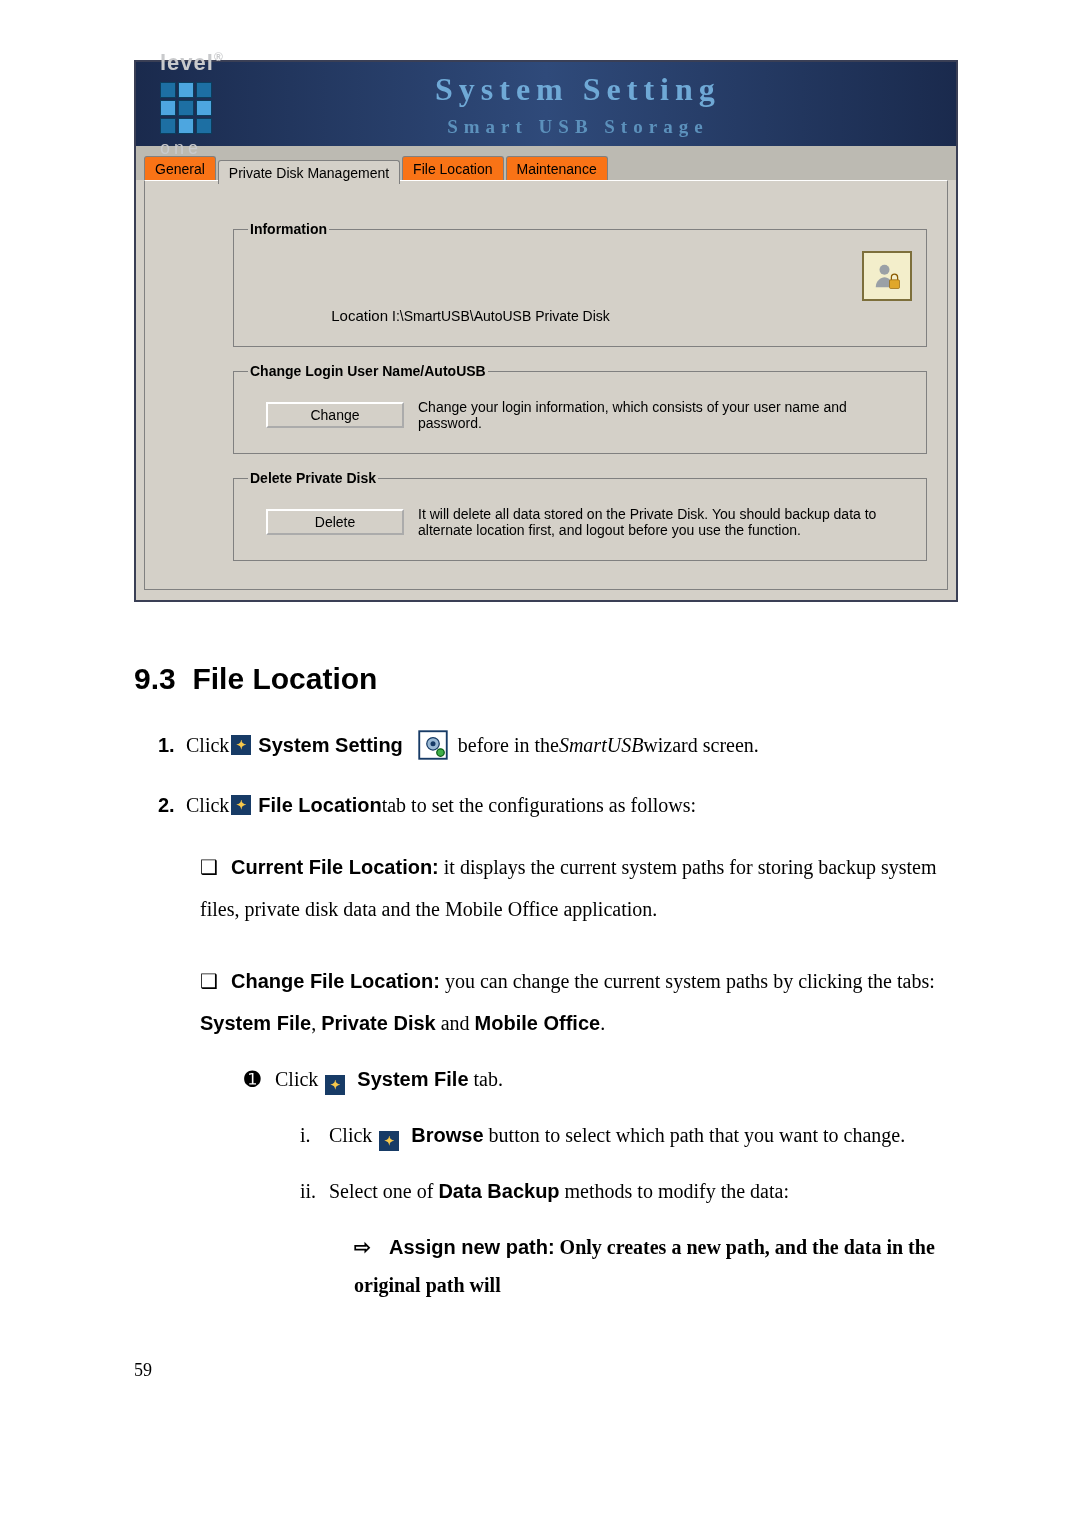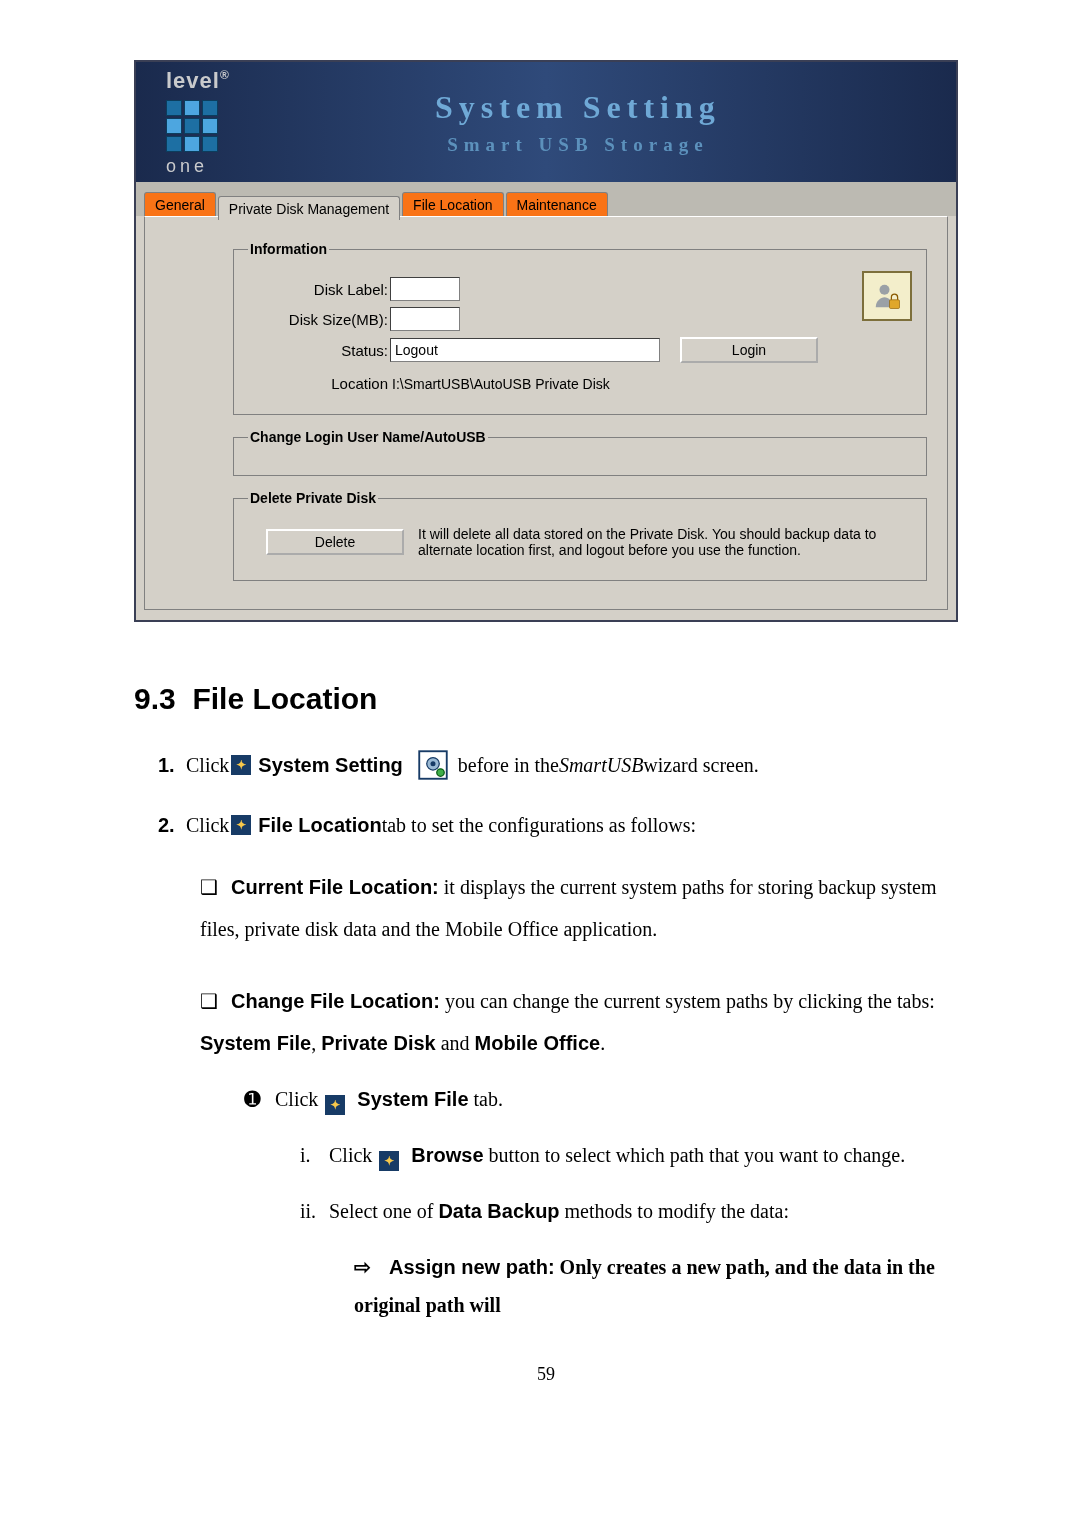--- a/index.html
+++ b/index.html
@@ -18,25 +18,25 @@
 }
 
 .app{
   border:2px solid #3a3f55;
   background:#d4d0c8;
   font-family:"Tahoma","Geneva",sans-serif;
   font-size:15px;
   color:#000;
 }
 .app-header{
-  height:120px;
+  height:84px;
   background:linear-gradient(90deg,#1a2a4d 0%,#2f4a7a 50%,#1a2a4d 100%);
   display:flex;
   align-items:center;
-  padding:0 30px;
+  padding:0 24px;
   box-sizing:border-box;
 }
 .logo-box{
   display:flex;
   flex-direction:column;
   align-items:flex-start;
   gap:2px;
   padding:6px 0;
 }
 .logo-text{
@@ -112,21 +112,21 @@
 }
 .tabpanel{
   background:#d4d0c8;
   border:1px solid #808080;
   border-top:1px solid #ffffff;
   margin:0 8px 10px 8px;
   padding:24px 20px 14px 88px;
 }
 fieldset.grp{
   border:1px solid #808080;
-  margin:0 0 14px 0;
+  margin:16px 0 14px 0;
   padding:14px 14px 16px 14px;
 }
 fieldset.grp legend{
   font-weight:bold;
   font-size:14px;
   padding:0 2px;
 }
 .row{display:flex;align-items:center;margin:6px 0;}
 .lbl{
   width:140px;
@@ -229,23 +229,23 @@
 }
 .icon-big{
   display:inline-flex;
   width:30px;height:30px;
   vertical-align:-8px;
   align-items:center;justify-content:center;
 }
 .icon-big svg{width:100%;height:100%;}
 b.ar{font-family:Arial,Helvetica,sans-serif;}
 .pg{
-  text-align:center;
+  text-align:left;
   font-size:18px;
-  margin-top:40px;
+  margin-top:56px;
 }
 </style>
 </head>
 <body>
 
 <div class="page-wrap">
 
 <div class="app">
 
   <div class="app-header">
@@ -277,53 +277,41 @@
     <div class="tab active">Private Disk Management</div>
     <div class="tab">File Location</div>
     <div class="tab">Maintenance</div>
   </div>
 
   <div class="tabpanel">
 
     <fieldset class="grp">
       <legend>Information</legend>
       <div class="row-info-top">
-        <div class="row-info-col">
-          <div class="row">
-            <div class="lbl">Disk Label:</div>
-            <div class="val" style="min-width:60px;width:60px"></div>
-          </div>
-          <div class="row">
-            <div class="lbl">Disk Size(MB):</div>
-            <div class="val" style="min-width:60px;width:60px"></div>
-          </div>
-          <div class="row">
-            <div class="lbl">Status:</div>
-            <div class="val" style="width:260px">Logout</div>
-            <div style="width:20px"></div>
-            <div class="btn">Login</div>
-          </div>
-        </div>
         <div class="info-icon">
           <svg viewBox="0 0 48 48">
             <circle cx="20" cy="14" r="8" fill="#9aa0a6"></circle>
             <path d="M6 42c0-10 8-16 14-16s14 6 14 16" fill="#9aa0a6"></path>
             <rect x="28" y="30" width="16" height="14" rx="2" fill="#e0a72a" stroke="#8a5a00"></rect>
             <path d="M31 30v-4a5 5 0 0 1 10 0v4" fill="none" stroke="#8a5a00" stroke-width="2"></path>
           </svg>
         </div>
       </div>
       <div class="row">
         <div class="lbl">Location</div>
         <div class="val-text">I:\SmartUSB\AutoUSB Private Disk</div>
       </div>
     </fieldset>
 
     <fieldset class="grp">
       <legend>Change Login User Name/AutoUSB</legend>
+      <div class="row">
+        <div class="btn" style="margin-left:18px">Change</div>
+        <div class="desc">Change your login information, which consists of your user name and password.</div>
+      </div>
     </fieldset>
 
     <fieldset class="grp">
       <legend>Delete Private Disk</legend>
       <div class="row">
         <div class="btn" style="margin-left:18px">Delete</div>
         <div class="desc">It will delete all data stored on the Private Disk. You should backup data to alternate location first, and logout before you use the function.</div>
       </div>
     </fieldset>
 

